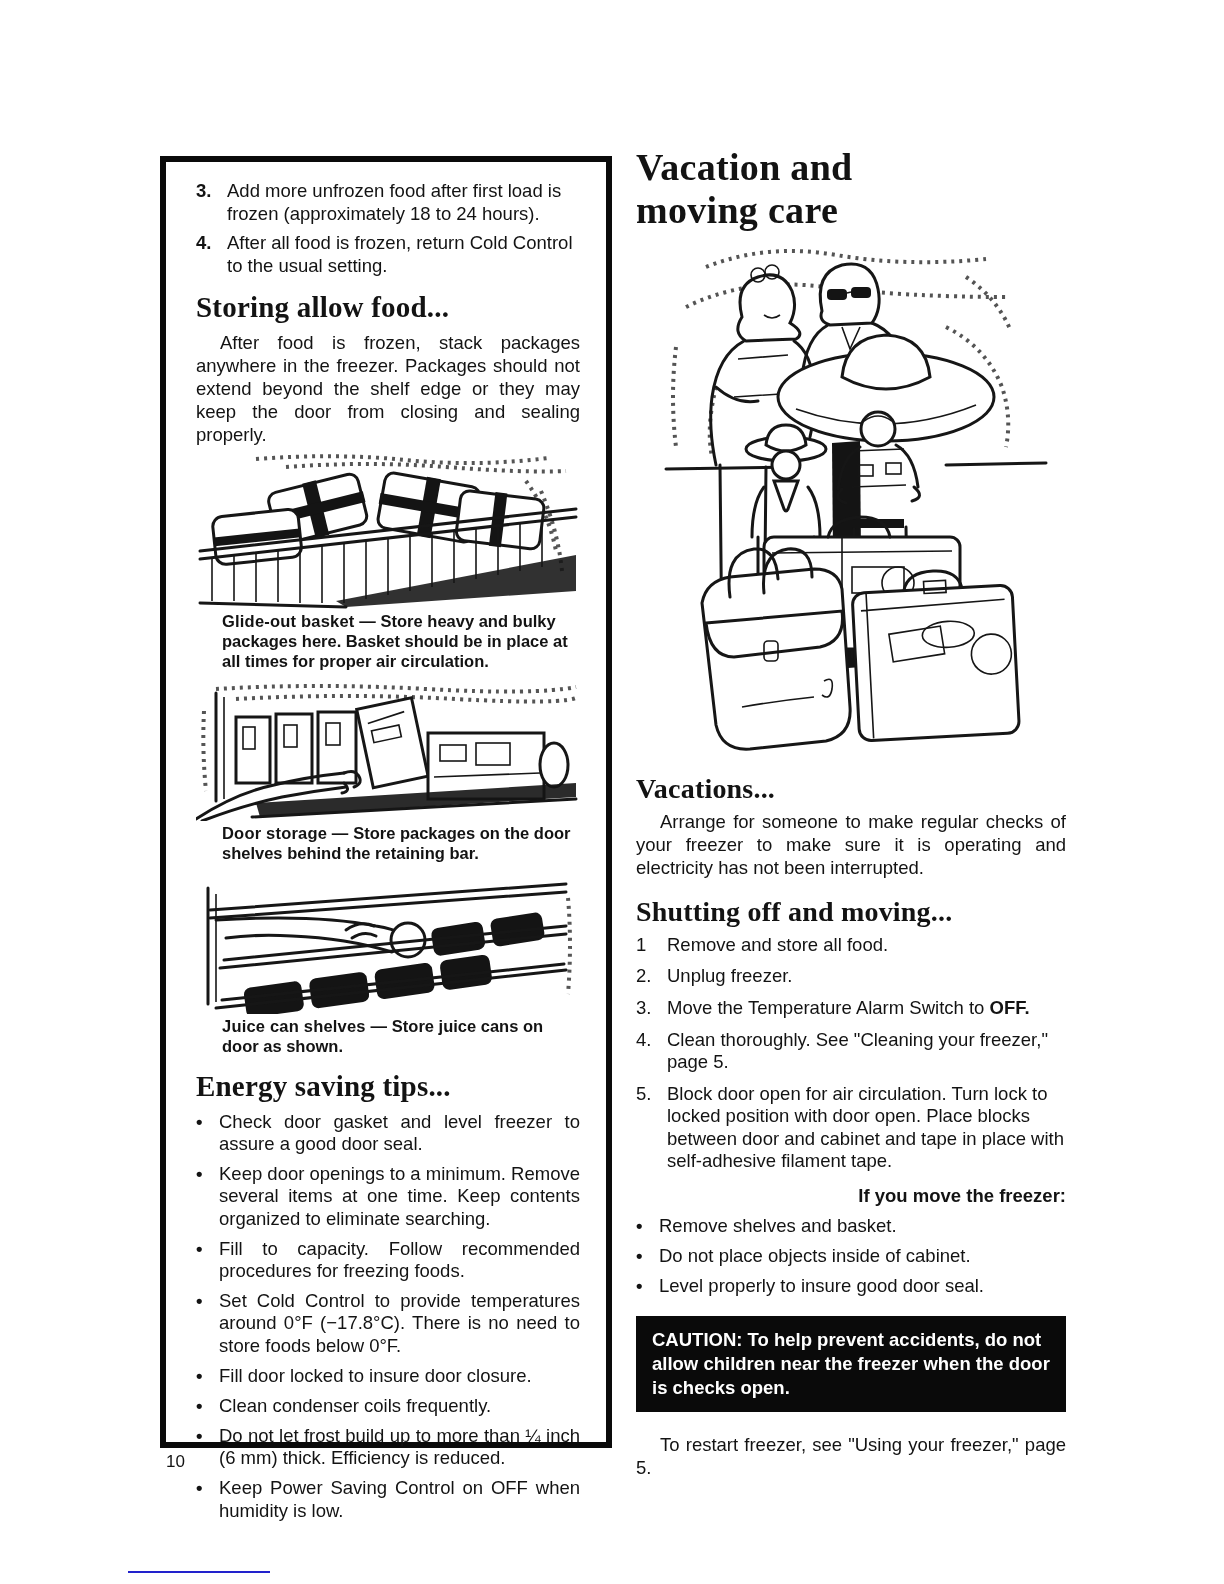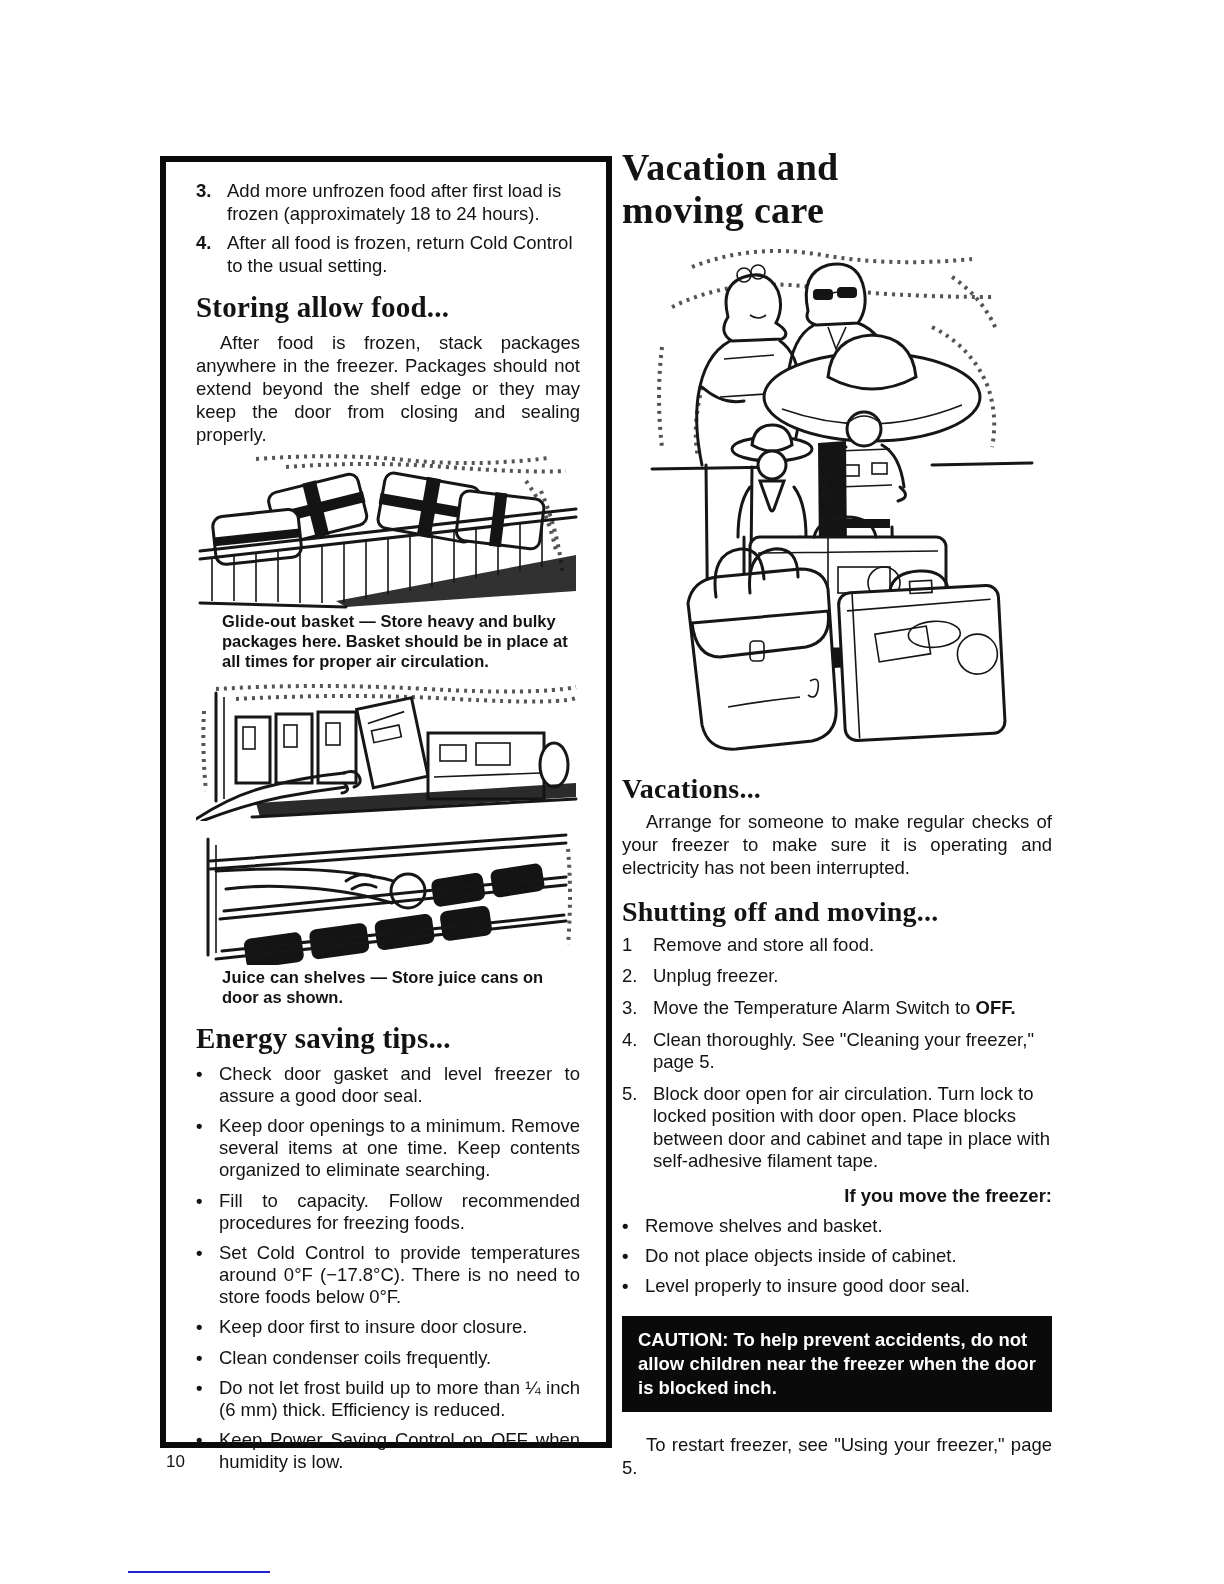--- a/index.html
+++ b/index.html
@@ -18,21 +18,21 @@
           text-indent:24px;}
   .figure{display:block;margin:4px auto 2px auto;}
   .caption{font-weight:bold;font-size:16.5px;line-height:1.22;padding-left:26px;
            margin:2px 0 10px 0;}
   .caption .lead{font-weight:bold;letter-spacing:.2px;}
   .tips{margin-top:4px;}
   .ulrow{display:flex;gap:9px;margin-bottom:8px;font-size:18.5px;line-height:1.2;}
   .ulrow .dot{flex:none;width:14px;font-weight:bold;}
   .ulrow .txt{text-align:justify;}
   
-  .rcol{position:absolute;left:622px;top:146px;width:430px;}
+  .rcol{position:absolute;left:636px;top:146px;width:430px;}
   h1.serif{font-family:"Liberation Serif","DejaVu Serif",serif;font-weight:bold;
            font-size:38px;line-height:1.12;margin:0 0 6px 0;letter-spacing:.3px;}
   .rcol h2.serif{font-size:28px;margin:16px 0 6px 0;}
   .rp{font-size:18.5px;line-height:1.24;text-align:justify;margin:0 0 2px 0;text-indent:24px;}
   .intro{font-size:18.5px;margin:2px 0 8px 0;text-indent:24px;}
   .rsteps .olrow{margin-bottom:9px;}
   .rsteps .num{font-weight:normal;}
   .subhead{font-weight:bold;font-size:18.5px;margin:12px 0 8px 0;text-align:right;}
   .caution{background:#0a0a0a;color:#ffffff;font-weight:bold;font-size:18.5px;
            line-height:1.3;padding:12px 16px;margin:18px 0 22px 0;width:398px;}
@@ -144,20 +144,23 @@
           <line x1="238" y1="96" x2="344" y2="92"></line>
         </g>
       <ellipse class="wht" cx="358" cy="84" rx="14" ry="22"></ellipse>
       <path class="ln" d="M0 138 Q40 112 78 104 Q110 96 148 92"></path>
       <path class="ln" d="M6 140 Q48 124 86 116 Q118 110 150 106"></path>
       <path class="ln" d="M148 92 q10 -4 14 2 q6 8 -4 12 m-10 -4 q8 8 -2 10"></path>
       <polygon class="fill" points="60,122 380,102 380,116 64,136" opacity=".9"></polygon>
       <path class="ln" d="M56 136 L380 118"></path>
     </svg>
 
+    <p class="caption">
+      <span class="lead">Door storage —</span><span> Store packages on the door shelves behind the retaining bar.</span>
+    </p>
 
     <svg class="figure" width="384" height="140" viewBox="0 0 384 140">
       <line class="ln" x1="12" y1="14" x2="12" y2="130"></line>
       <line class="thin" x1="20" y1="20" x2="20" y2="128"></line>
       <path class="ln" d="M14 36 L370 10 M14 44 L370 18"></path>
       <path class="spk" d="M372 24 Q376 70 372 120"></path>
       <path class="ln" d="M20 46 Q120 40 180 52 Q215 58 212 70 L196 78 Q150 64 96 62 Q60 60 30 64"></path>
       <path class="ln" d="M150 56 q14 -10 28 -4 m-22 12 q12 -8 24 -2"></path>
       <circle class="wht" cx="212" cy="66" r="17"></circle>
       <g transform="rotate(-9 280 62)">
@@ -196,21 +199,21 @@
       <div class="ulrow">
           <span class="dot">•</span>
           <span class="txt">Fill to capacity. Follow recommended procedures for freezing foods.</span>
         </div>
       <div class="ulrow">
           <span class="dot">•</span>
           <span class="txt">Set Cold Control to provide temperatures around 0°F (−17.8°C). There is no need to store foods below 0°F.</span>
         </div>
       <div class="ulrow">
           <span class="dot">•</span>
-          <span class="txt">Keep door first to insure door closure.</span>
+          <span class="txt">Fill door locked to insure door closure.</span>
         </div>
       <div class="ulrow">
           <span class="dot">•</span>
           <span class="txt">Clean condenser coils frequently.</span>
         </div>
       <div class="ulrow">
           <span class="dot">•</span>
           <span class="txt">Do not let frost build up to more than ¼ inch (6 mm) thick. Efficiency is reduced.</span>
         </div>
       <div class="ulrow">
@@ -339,20 +342,20 @@
       <div class="ulrow">
           <span class="dot">•</span>
           <span class="txt">Do not place objects inside of cabinet.</span>
         </div>
       <div class="ulrow">
           <span class="dot">•</span>
           <span class="txt">Level properly to insure good door seal.</span>
         </div>
     </div>
 
-    <div class="caution">CAUTION: To help prevent accidents, do not allow children near the freezer when the door is blocked inch.</div>
+    <div class="caution">CAUTION: To help prevent accidents, do not allow children near the freezer when the door is checks open.</div>
 
     <p class="rp">To restart freezer, see "Using your freezer," page 5.</p>
   </div>
 
   <div class="pagenum">10</div>
   <div class="blue-rule"></div>
 </div>
 
 </body></html>

